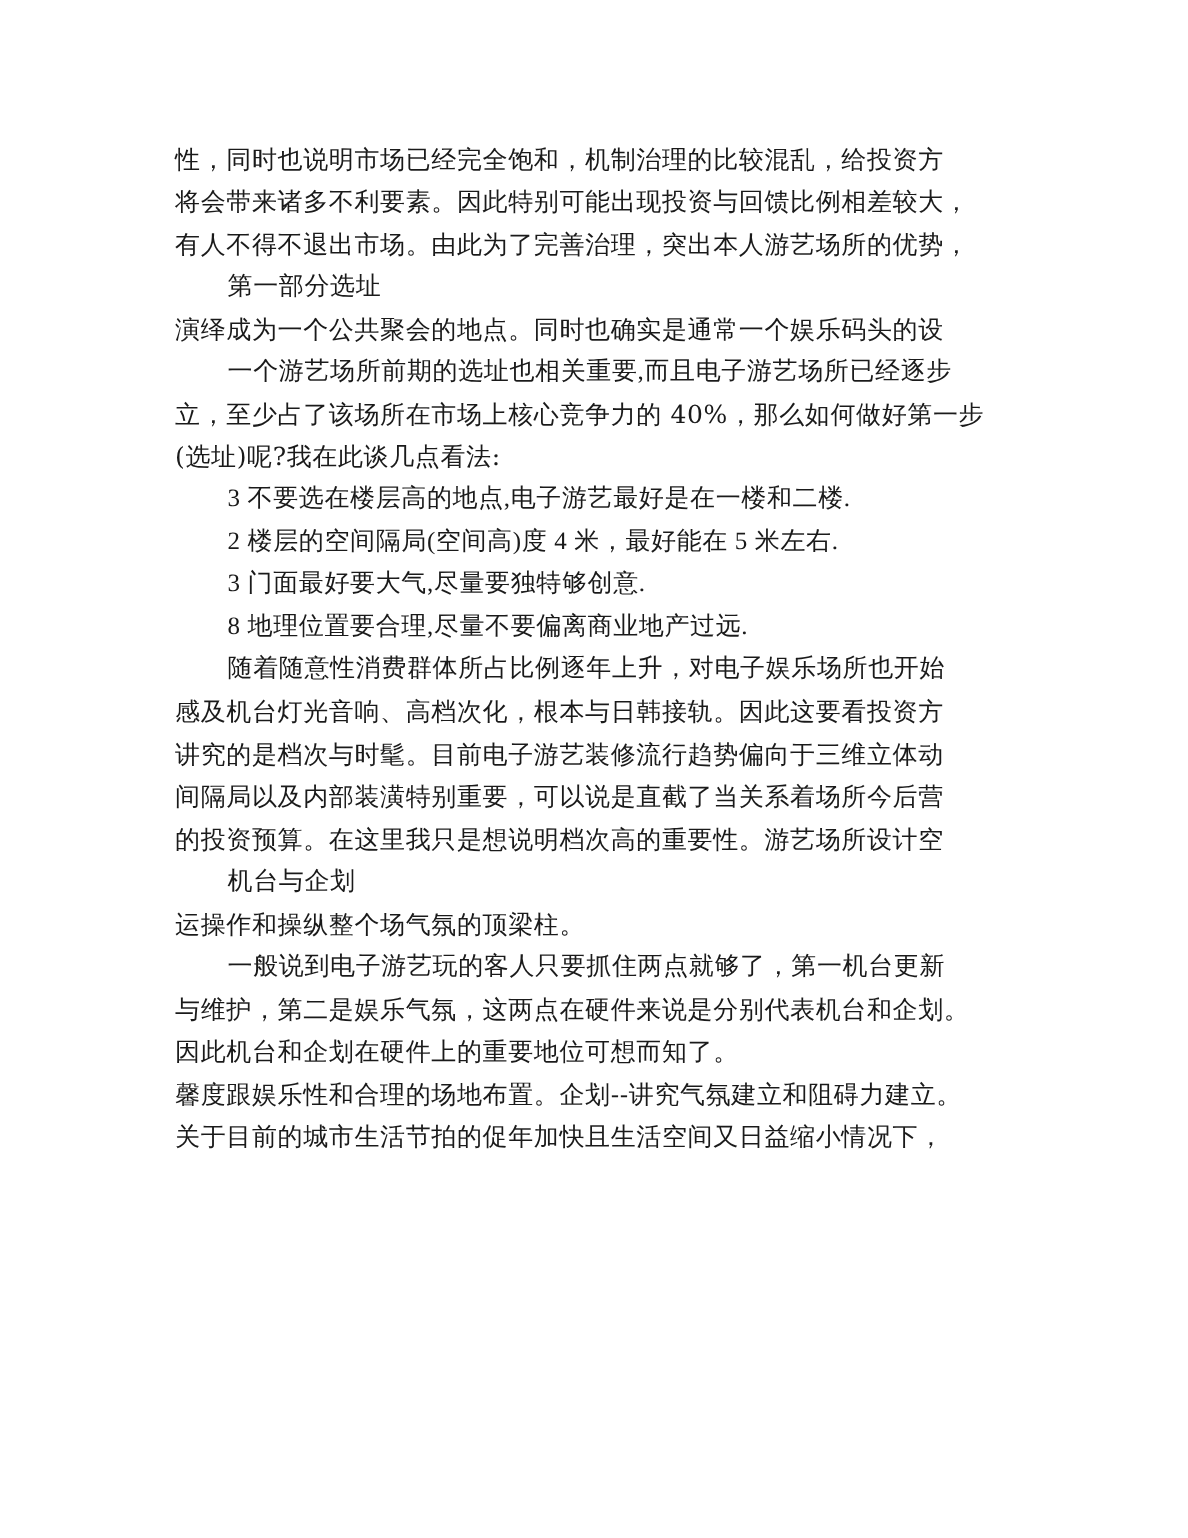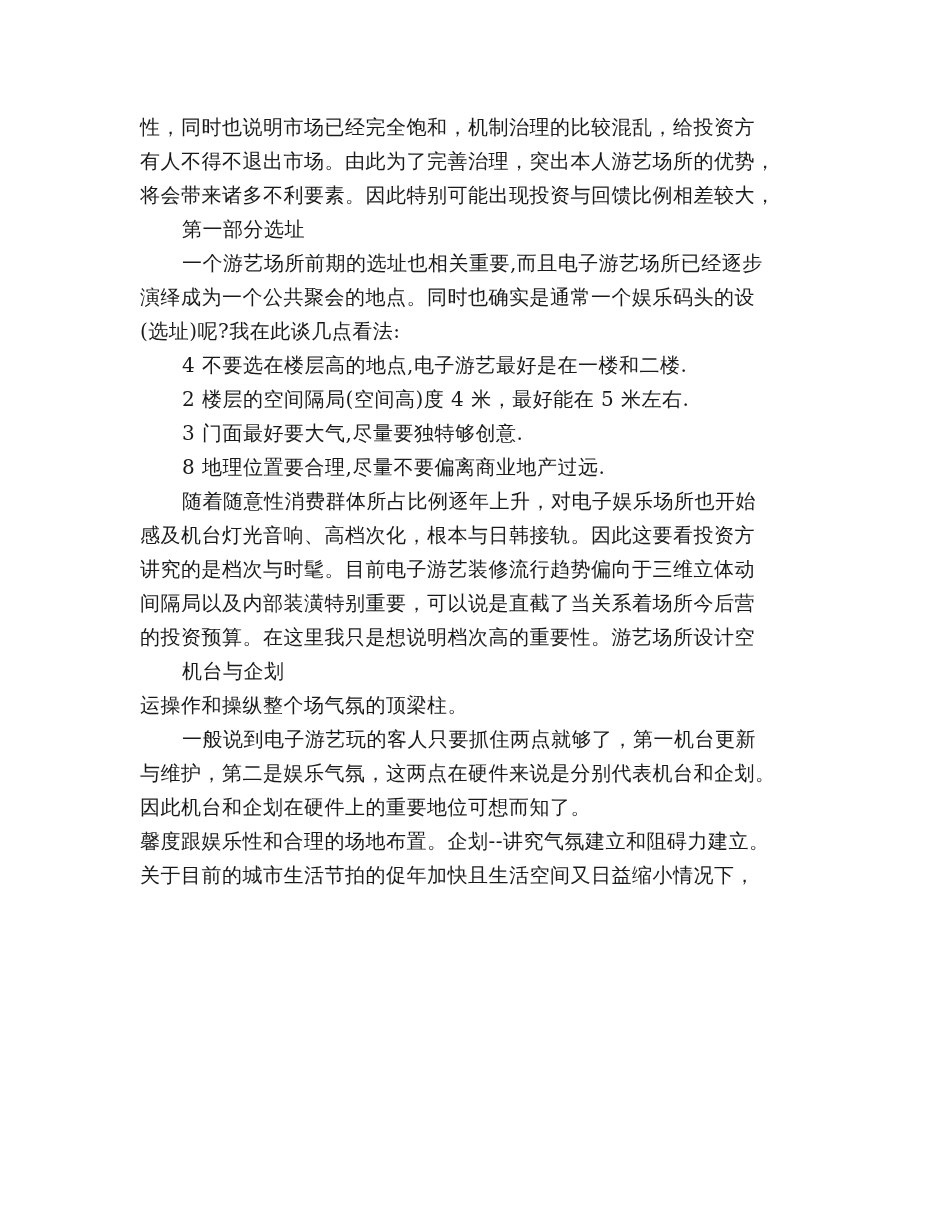--- a/index.html
+++ b/index.html
@@ -23,34 +23,36 @@
   }
   .line {
     font-size: 20px;
     line-height: 34px;
     height: 34px;
     white-space: nowrap;
     letter-spacing: 0.5px;
   }
   .indent {
     padding-left: 42px;
+    font-family: Liberation Serif, serif;
   }
 </style>
 </head>
 <body>
 
 <div class="page">
   <div class="line">性，同时也说明市场已经完全饱和，机制治理的比较混乱，给投资方</div>
+  <div class="line">将会带来诸多不利要素。因此特别可能出现投资与回馈比例相差较大，</div>
   <div class="line">有人不得不退出市场。由此为了完善治理，突出本人游艺场所的优势，</div>
-  <div class="line">将会带来诸多不利要素。因此特别可能出现投资与回馈比例相差较大，</div>
   <div class="line indent">第一部分选址</div>
+  <div class="line">演绎成为一个公共聚会的地点。同时也确实是通常一个娱乐码头的设</div>
   <div class="line indent">一个游艺场所前期的选址也相关重要,而且电子游艺场所已经逐步</div>
-  <div class="line">演绎成为一个公共聚会的地点。同时也确实是通常一个娱乐码头的设</div>
+  <div class="line">立，至少占了该场所在市场上核心竞争力的 40%，那么如何做好第一步</div>
   <div class="line">(选址)呢?我在此谈几点看法:</div>
-  <div class="line indent">4 不要选在楼层高的地点,电子游艺最好是在一楼和二楼.</div>
+  <div class="line indent">3 不要选在楼层高的地点,电子游艺最好是在一楼和二楼.</div>
   <div class="line indent">2 楼层的空间隔局(空间高)度 4 米，最好能在 5 米左右.</div>
   <div class="line indent">3 门面最好要大气,尽量要独特够创意.</div>
   <div class="line indent">8 地理位置要合理,尽量不要偏离商业地产过远.</div>
   <div class="line indent">随着随意性消费群体所占比例逐年上升，对电子娱乐场所也开始</div>
   <div class="line">感及机台灯光音响、高档次化，根本与日韩接轨。因此这要看投资方</div>
   <div class="line">讲究的是档次与时髦。目前电子游艺装修流行趋势偏向于三维立体动</div>
   <div class="line">间隔局以及内部装潢特别重要，可以说是直截了当关系着场所今后营</div>
   <div class="line">的投资预算。在这里我只是想说明档次高的重要性。游艺场所设计空</div>
   <div class="line indent">机台与企划</div>
   <div class="line">运操作和操纵整个场气氛的顶梁柱。</div>

